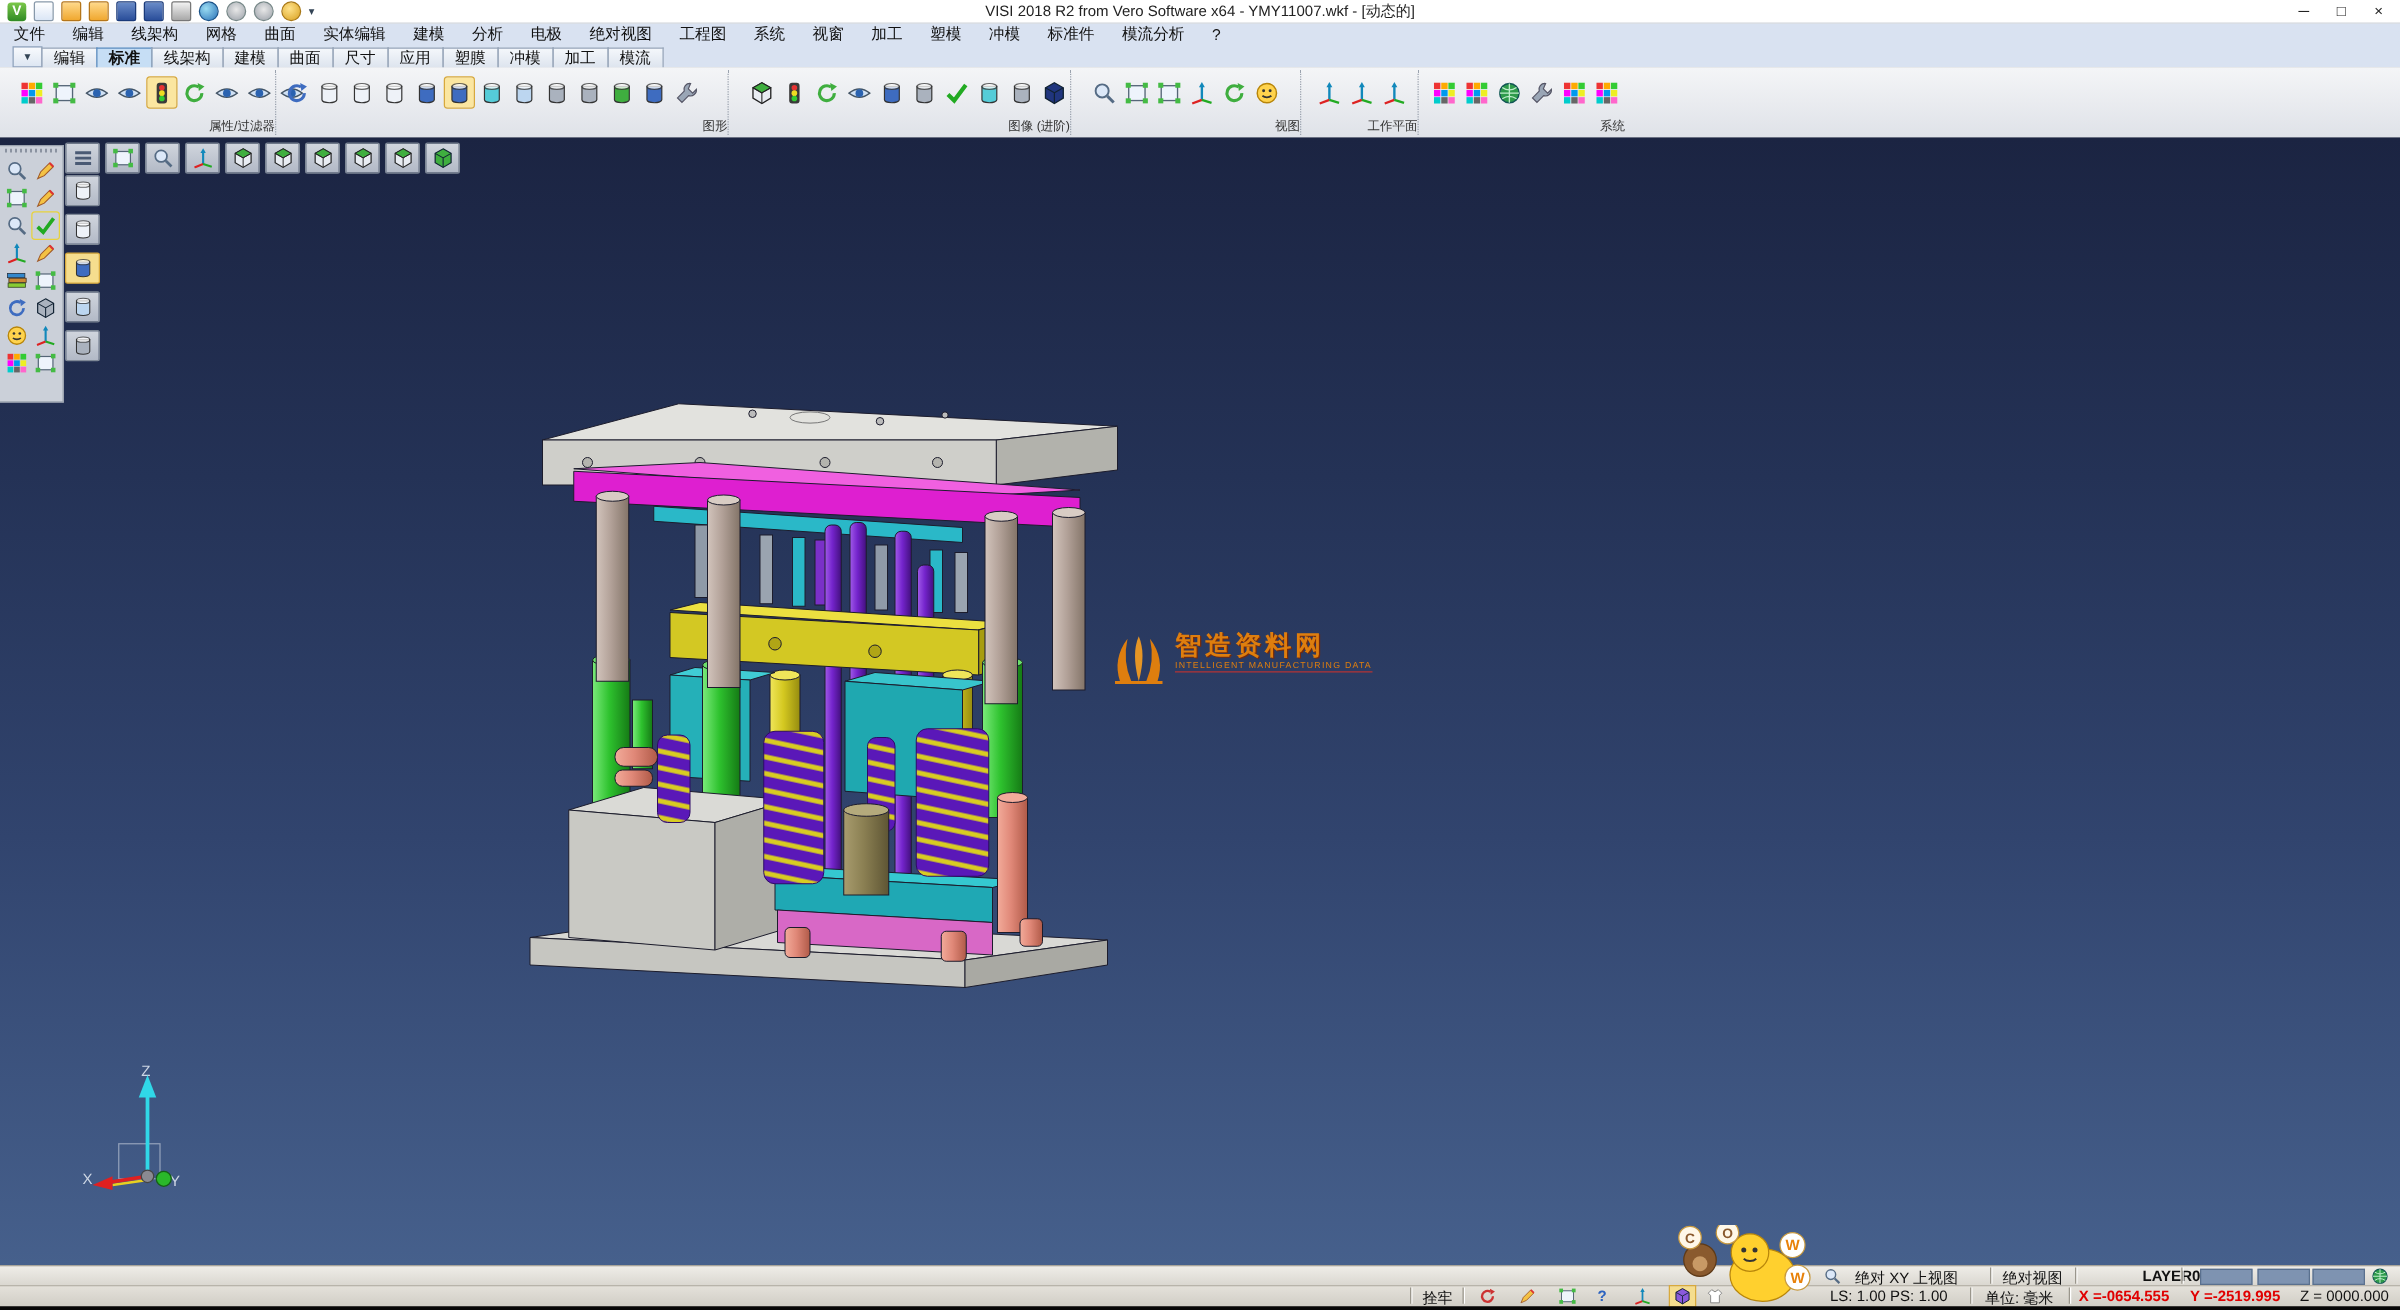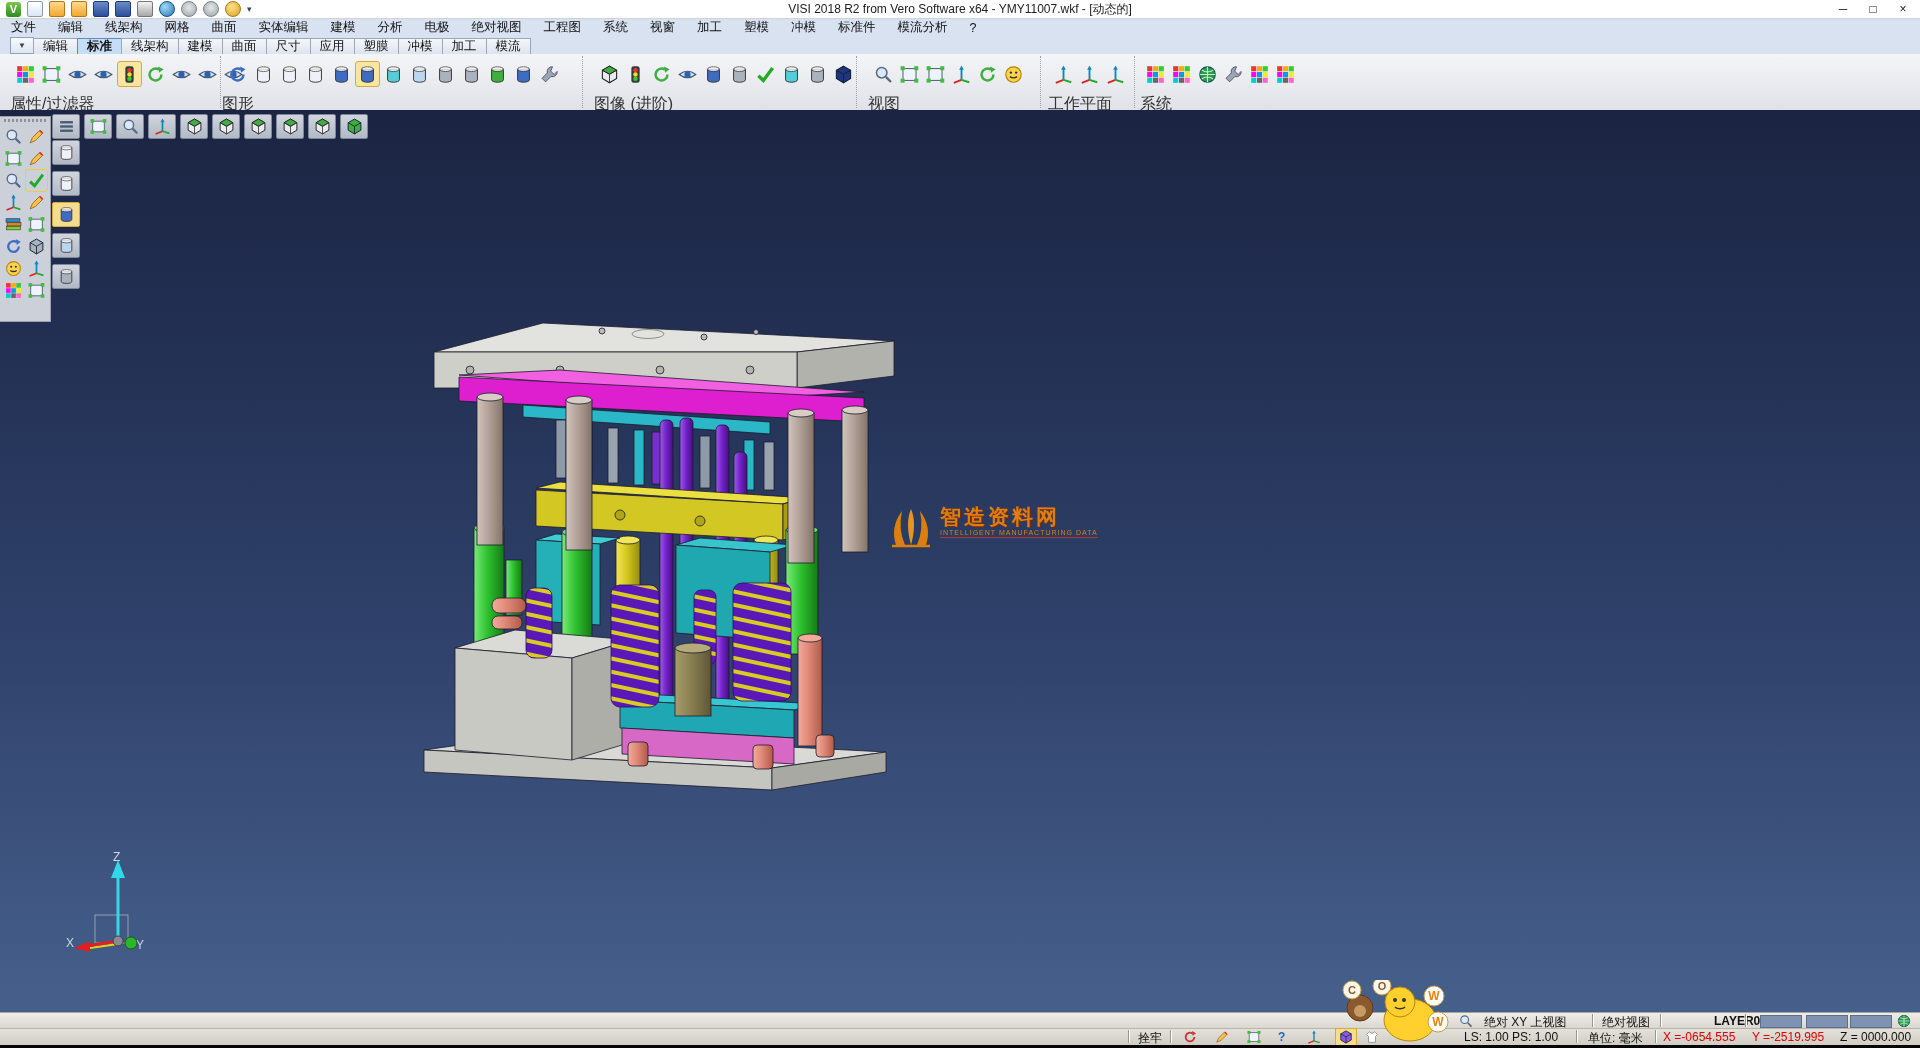--- a/index.html
+++ b/index.html
@@ -31,21 +31,21 @@
   .tabdrop{width:22px;height:15px;margin-left:10px;border:1px solid #8fa2bc;background:linear-gradient(#f8fafd,#dde6f2);
            text-align:center;font-size:8px;line-height:15px;color:#345;}
   .tab{height:15px;line-height:15px;padding:0 9px;border:1px solid #9aa8ba;border-bottom:none;
        background:linear-gradient(#f4f7fb,#dde4ee);font-size:12.5px;margin-left:-1px;}
   .tab.active{background:#c6def5;border-color:#5d8cbe;font-weight:bold;}
   
   .ribbon{position:absolute;left:0;top:54px;width:1920px;height:56px;
           background:linear-gradient(#f4f5f7,#dfe2e8);border-bottom:1px solid #98a0ac;}
   .rgroup{position:absolute;top:2px;height:52px;border-right:1px dotted #9aa2ae;}
   .ricons{display:flex;align-items:center;gap:3px;padding:2px 4px;height:32px;}
-  .rlabel{text-align:left;font-size:16px;color:#333;margin-top:2px;}
+  .rlabel{text-align:right;font-size:10px;color:#333;margin-top:2px;}
   .ic{width:23px;height:24px;display:inline-flex;align-items:center;justify-content:center;border-radius:2px;flex:none;}
   .ic svg{width:19px;height:19px;}
   .ic.hl{background:#fbe6a0;outline:1px solid #d8a93c;}
   .cW{color:#eef2f8}.cB{color:#3e6cc0}.cC{color:#55ccd8}.cG{color:#3fae3f}
   .cGr{color:#aab2be}.cN{color:#20357e}.cR{color:#cc3333}.cP{color:#8a5adc}.cLB{color:#bcd6f0}
   
   .viewport{position:absolute;left:0;top:110px;width:1920px;height:902px;
             background:linear-gradient(180deg,#1b2442 0%,#243256 30%,#31446e 62%,#46608c 100%);}
   .viewtools{position:absolute;left:52px;top:4px;display:flex;gap:4px;}
   .vbtn{width:26px;height:23px;background:linear-gradient(#d0d5dd,#b2b9c6);border:1px solid #7e8896;
@@ -71,21 +71,21 @@
   .srow1{position:absolute;left:0;top:1012px;width:1920px;height:16px;
          background:linear-gradient(#efede8,#d9d6cf);border-top:1px solid #a8a49a;}
   .srow2{position:absolute;left:0;top:1028px;width:1920px;height:17px;
          background:linear-gradient(#e4e1da,#cfccc4);border-top:1px solid #b8b4aa;}
   .sitem{position:absolute;top:1px;font-size:12px;color:#111;white-space:nowrap;}
   .ssep{position:absolute;top:1px;width:1px;height:13px;background:#9a968c;box-shadow:1px 0 0 #fff;}
   .sbtn{position:absolute;top:2px;width:40px;height:11px;background:#7e93b1;border:1px solid #5a708e;}
   .sic{position:absolute;top:0;width:20px;height:16px;display:flex;align-items:center;justify-content:center;}
   .sic svg{width:14px;height:14px;}
   .sic.hl{background:#f5dd8e;outline:1px solid #d8a93c;}
-  .red{color:#e00000;}
+  .red{color:#e00000;font-weight:bold;}
   .taskstrip{position:absolute;left:0;top:1045px;width:1920px;height:3px;background:#060606;}
   .mascot{position:absolute;left:1338px;top:980px;width:130px;height:65px;z-index:5;}
   svg.model{position:absolute;left:0;top:0;width:1920px;height:1048px;pointer-events:none;}
 </style>
 </head>
 <body>
 
 <svg width="0" height="0" style="position:absolute">
   <defs>
     <symbol id="s-cyl" viewBox="0 0 16 16">

